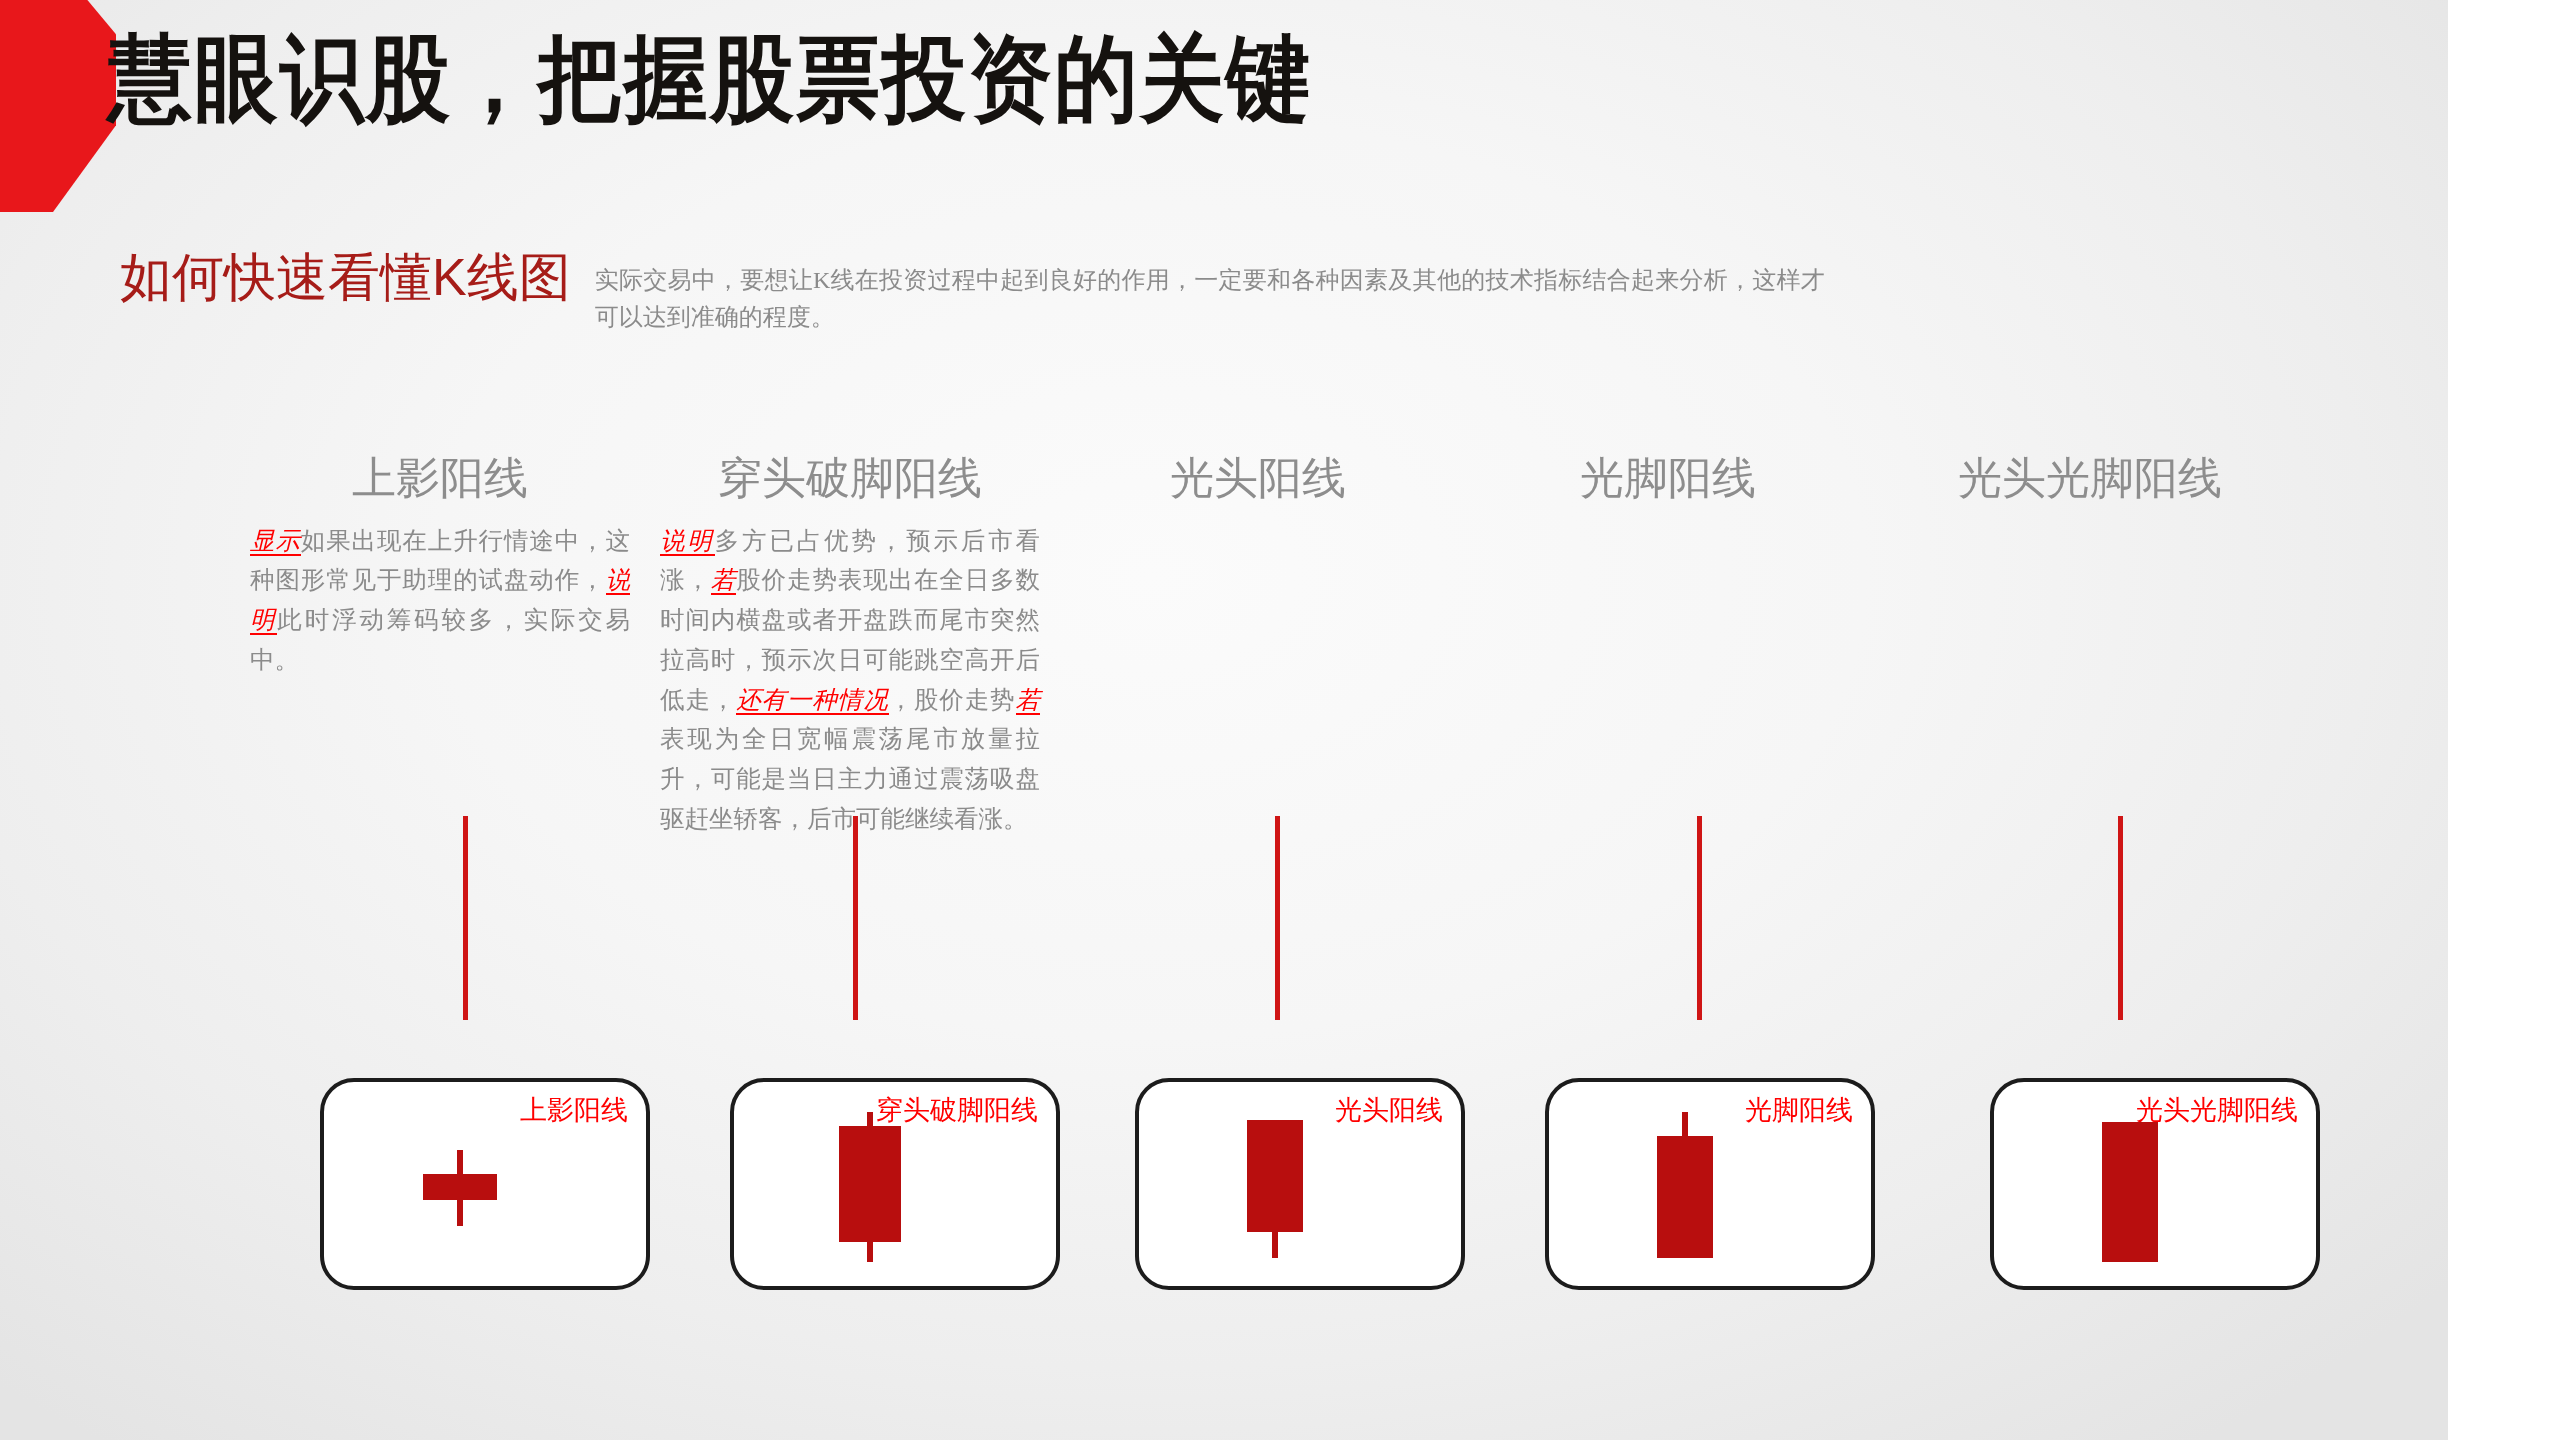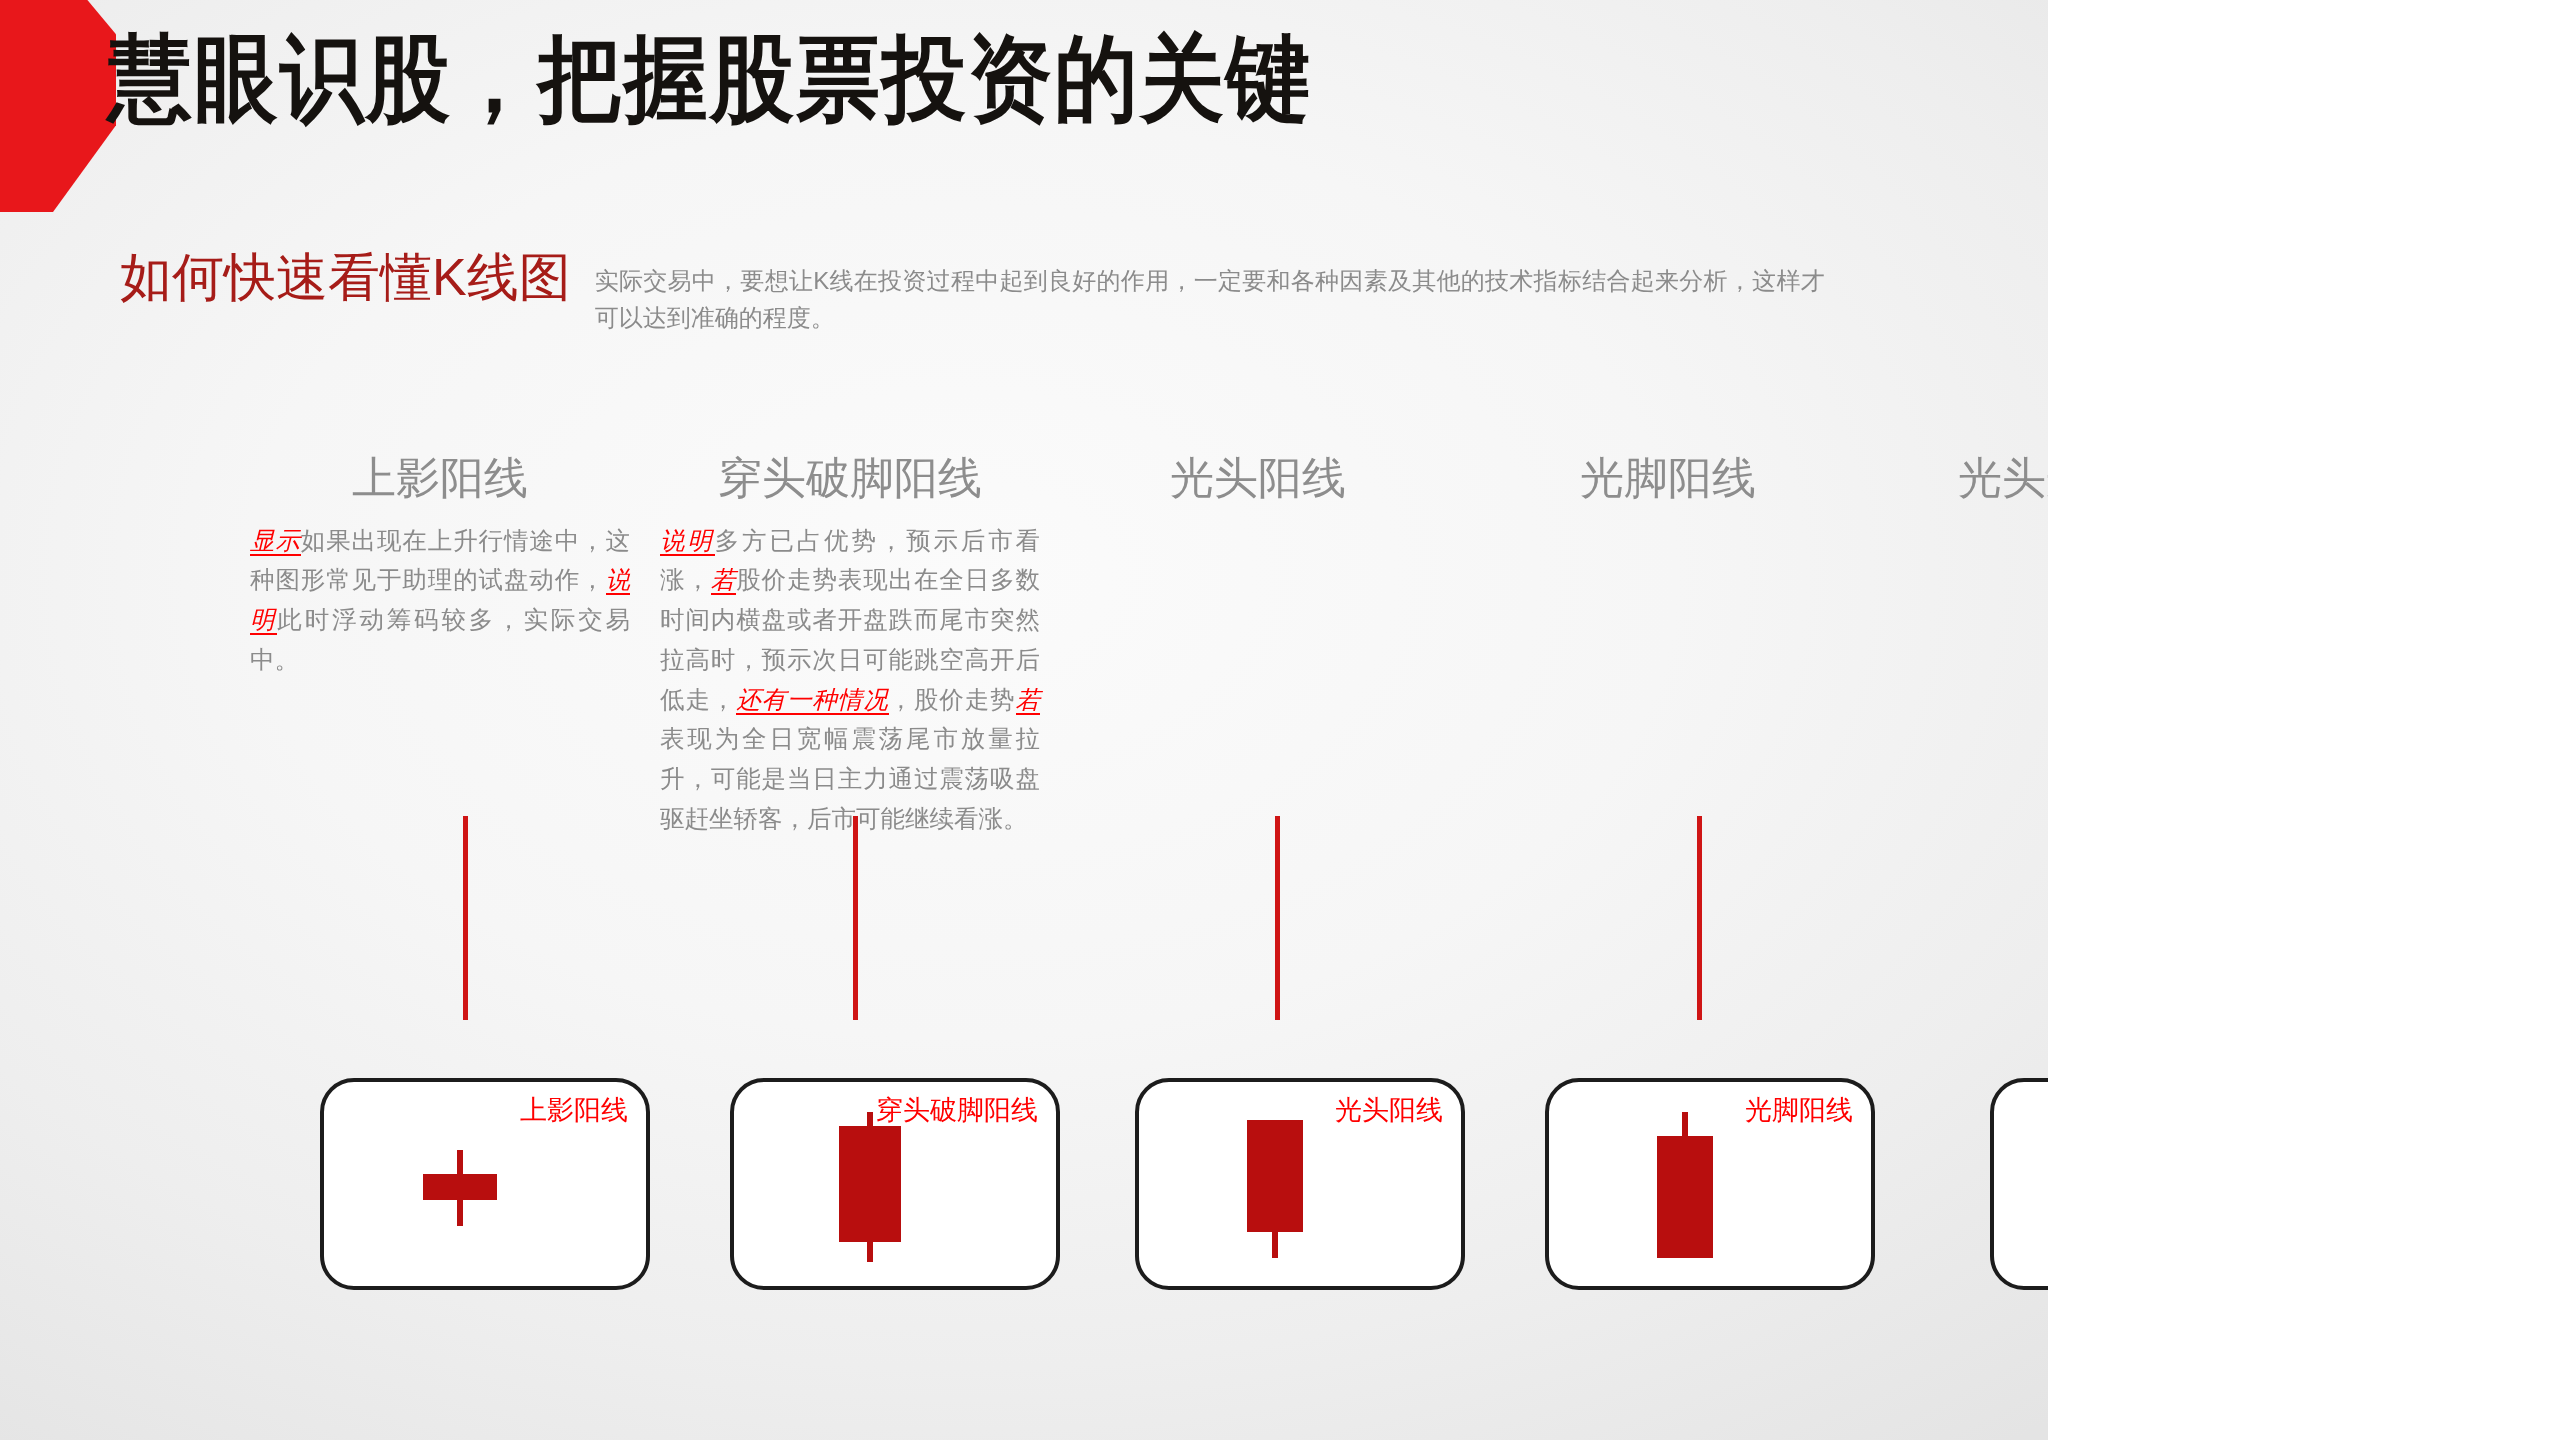--- a/index.html
+++ b/index.html
@@ -9,21 +9,21 @@
   body {
     width: 2560px;
     height: 1440px;
     overflow: hidden;
     font-family: "Liberation Sans", "DejaVu Sans", sans-serif;
     background: #ffffff;
   }
 
   #slide {
     position: relative;
-    width: 2048px;
+    width: 2448px;
     height: 1440px;
     background:
       radial-gradient(ellipse 1700px 1100px at 47% 40%, #fbfbfb 0%, #f6f6f6 42%, #eeeeee 72%, #e4e4e4 100%);
     overflow: hidden;
   }
 
   
   .corner-flag {
     position: absolute;
     left: -34px;
@@ -65,20 +65,21 @@
     flex: 0 0 auto;
     padding-right: 24px;
   }
   .intro-text {
     flex: 0 0 1230px;
     font-size: 24px;
     line-height: 1.55;
     color: #8b8b8b;
     padding-top: 14px;
     text-align: justify;
+    font-family: Liberation Serif, serif;
   }
 
   
   .columns {
     position: absolute;
     left: 0;
     top: 452px;
     width: 2560px;
     height: 560px;
   }

